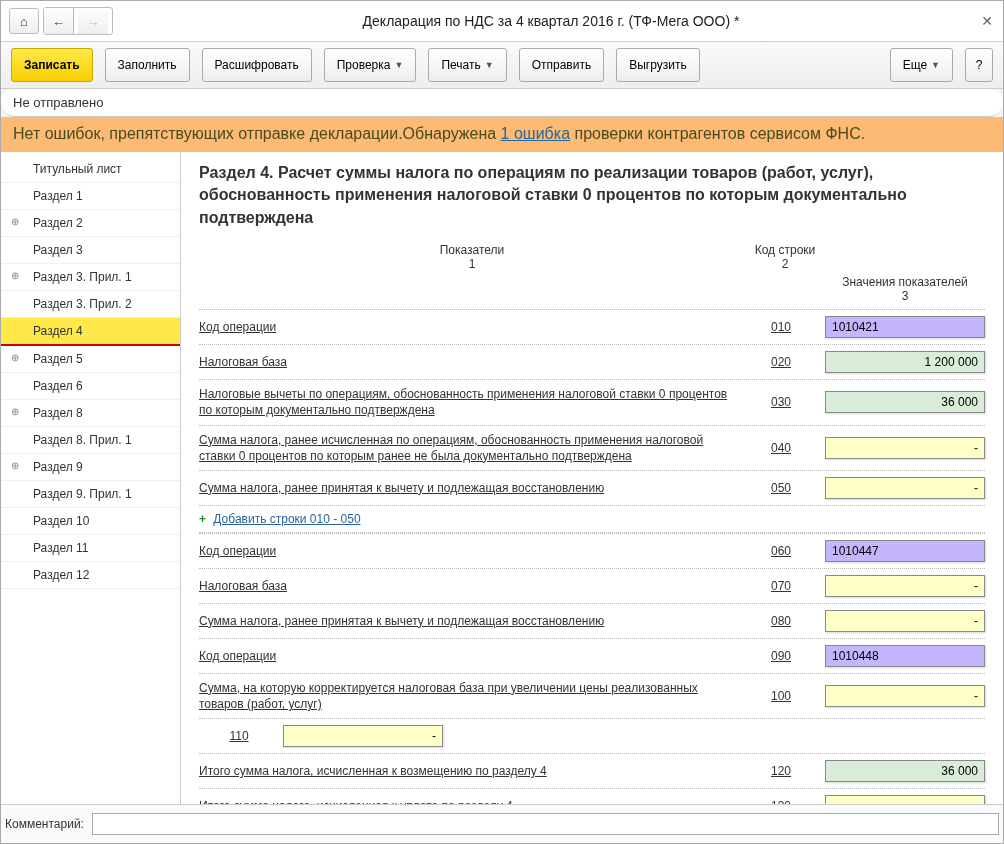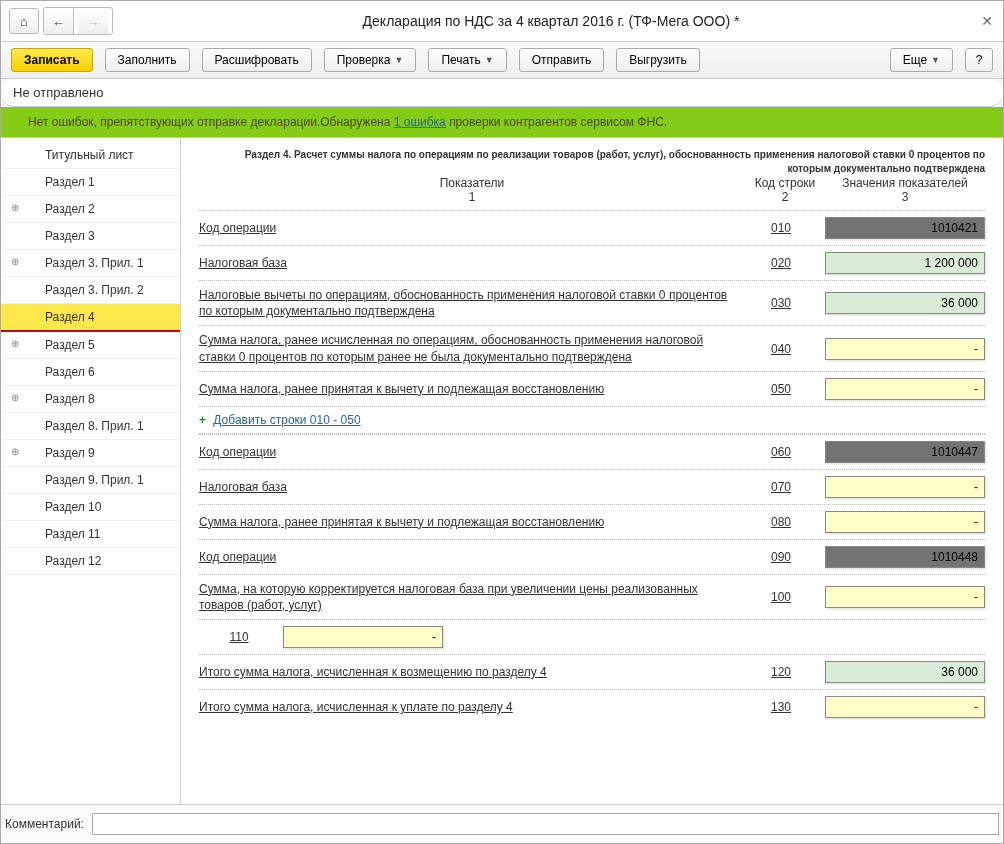--- a/index.html
+++ b/index.html
@@ -6,50 +6,50 @@
   body { font-family: Arial, sans-serif; font-size: 12px; background: #fff; color: #333; }
   .window { width: 1004px; height: 844px; border: 1px solid #aaa; display: flex; flex-direction: column; background: #f5f5f5; }
   
   .titlebar { display: flex; align-items: center; padding: 6px 8px; background: #fff; border-bottom: 1px solid #ccc; }
   .nav-btn { width: 30px; height: 26px; border: 1px solid #bbb; background: linear-gradient(#fff,#eee); border-radius: 3px; margin-right: 4px; display: flex; align-items: center; justify-content: center; cursor: pointer; font-size: 13px; }
   .nav-btn.disabled { color: #bbb; }
   .title { flex: 1; text-align: center; font-size: 14px; color: #222; }
   .close-x { width: 16px; text-align: center; cursor: pointer; font-size: 14px; color: #666; }
 
   .toolbar { display: flex; align-items: center; padding: 6px 10px; background: linear-gradient(#fafafa,#eee); border-bottom: 1px solid #ccc; gap: 12px; }
-  .btn { height: 24px; padding: 0 12px; border: 1px solid #aaa; background: linear-gradient(#fff,#eee); border-radius: 3px; cursor: pointer; font-size: 12px; display: flex; align-items: center; gap: 4px; }
+  .btn { height: 34px; padding: 0 12px; border: 1px solid #aaa; background: linear-gradient(#fff,#eee); border-radius: 3px; cursor: pointer; font-size: 12px; display: flex; align-items: center; gap: 4px; }
   .btn.yellow { background: linear-gradient(#ffe94a,#f7cf00); border-color: #c9a800; font-weight: bold; }
   .btn .caret { font-size: 9px; color: #555; }
   .toolbar-spacer { flex: 1; }
   
   .status-line { padding: 6px 12px; background: #fff; font-size: 13px; border-bottom: 1px solid #ccc; border-radius: 14px; }
-  .info-bar { padding: 8px 27px; background: #84cc16; color: #4a4a1f; border-bottom: 1px solid #d0ca9f; font-size: 12px; }
+  .info-bar { padding: 8px 12px; background: #fdba74; color: #4a4a1f; border-bottom: 1px solid #d0ca9f; font-size: 16px; }
   .info-bar a { color: #2a6496; text-decoration: underline; }
 
   .main { flex: 1; display: flex; overflow: hidden; background: #fff; }
   .sidebar { width: 180px; border-right: 1px solid #ccc; padding: 4px 0; overflow-y: auto; }
-  .nav-item { padding: 6px 8px 6px 44px; cursor: pointer; font-size: 12px; border-bottom: 1px solid #eee; position: relative; }
+  .nav-item { padding: 6px 8px 6px 32px; cursor: pointer; font-size: 12px; border-bottom: 1px solid #eee; position: relative; }
   .nav-item.expandable::before { content: "⊕"; position: absolute; left: 10px; color: #888; font-size: 10px; }
   .nav-item.active { background: #ffe94a; border-bottom: 2px solid #c00; font-weight: 500; }
 
   .content { flex: 1; padding: 10px 18px; overflow-y: auto; background: #fff; }
-  .section-title { text-align: right; font-weight: bold; font-size: 10px; line-height: 1.4; }
+  .section-title { text-align: left; font-weight: bold; font-size: 16px; margin-bottom: 14px; line-height: 1.4; }
   .cols-header { display: flex; margin-bottom: 6px; }
   .cols-header .c1 { flex: 1; text-align: center; }
   .cols-header .c2 { width: 80px; text-align: center; }
-  .cols-header .c3 { width: 160px; text-align: center; }
+  .cols-header .c3 { width: 160px; text-align: center; margin-top: 32px; }
   .row-line { display: flex; align-items: center; border-top: 1px dotted #bbb; padding: 6px 0; gap: 4px; text-decoration: underline; }
   .row-line .label { flex: 1; font-size: 12px; line-height: 1.35; }
   .row-line .code { width: 80px; text-align: center; }
   .row-line .input-wrap { width: 160px; }
   .val-input { width: 100%; height: 22px; border: 1px solid #888; padding: 2px 6px; font-size: 12px; text-align: right; box-shadow: 1px 1px 2px rgba(0,0,0,0.15); }
   .val-input.left { text-align: left; }
   .val-input.yellow { background: #ffffc8; }
   .val-input.green { background: #d8ecd8; }
-  .val-input.gray { background: #737373; text-align: right; }
+  .val-input.gray { background: #c4b5fd; text-align: left; }
   .add-row { border-top: 1px dotted #bbb; border-bottom: 1px dotted #bbb; padding: 6px 0; }
   .add-row a { color: #2a6496; text-decoration: underline; }
   .plus { color: #1a8f1a; font-weight: bold; margin-right: 4px; }
 
   .footer { padding: 8px 4px; border-top: 1px solid #ccc; background: #fafafa; display: flex; align-items: center; gap: 8px; }
   .footer input { flex: 1; height: 22px; border: 1px solid #aaa; padding: 2px 6px; background: #fff; }
 </style>
 </head>
 <body>
 

